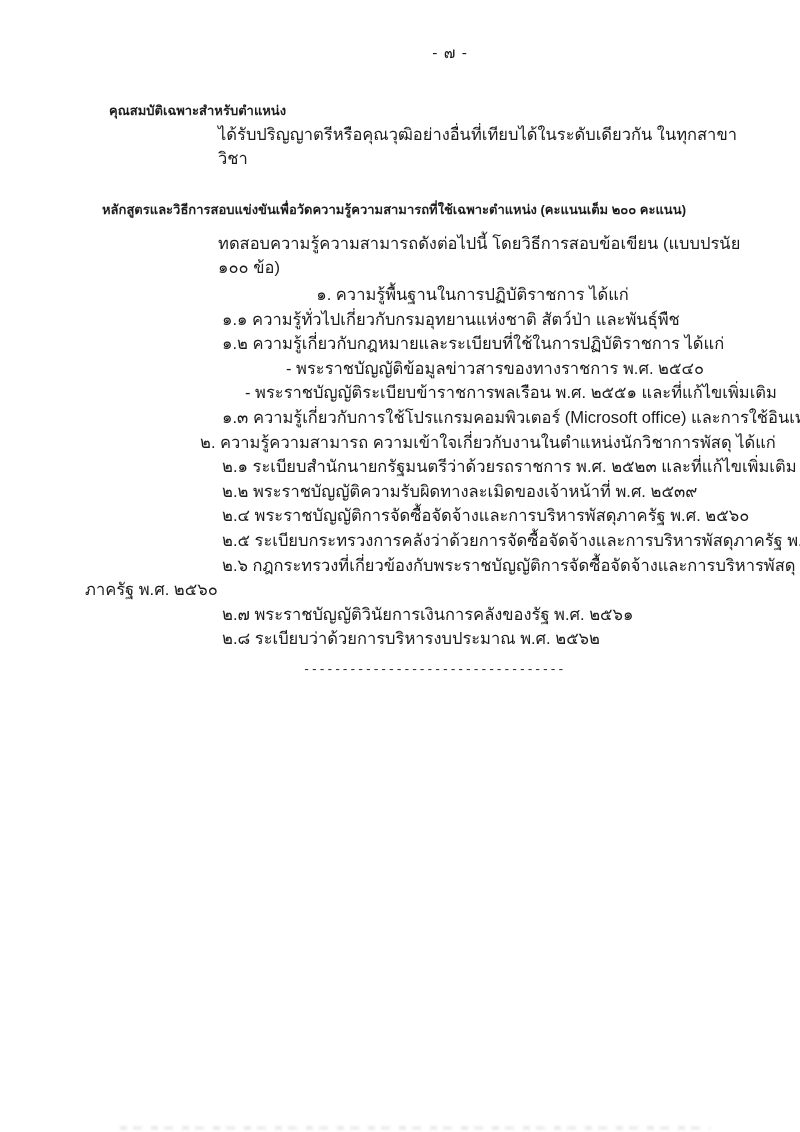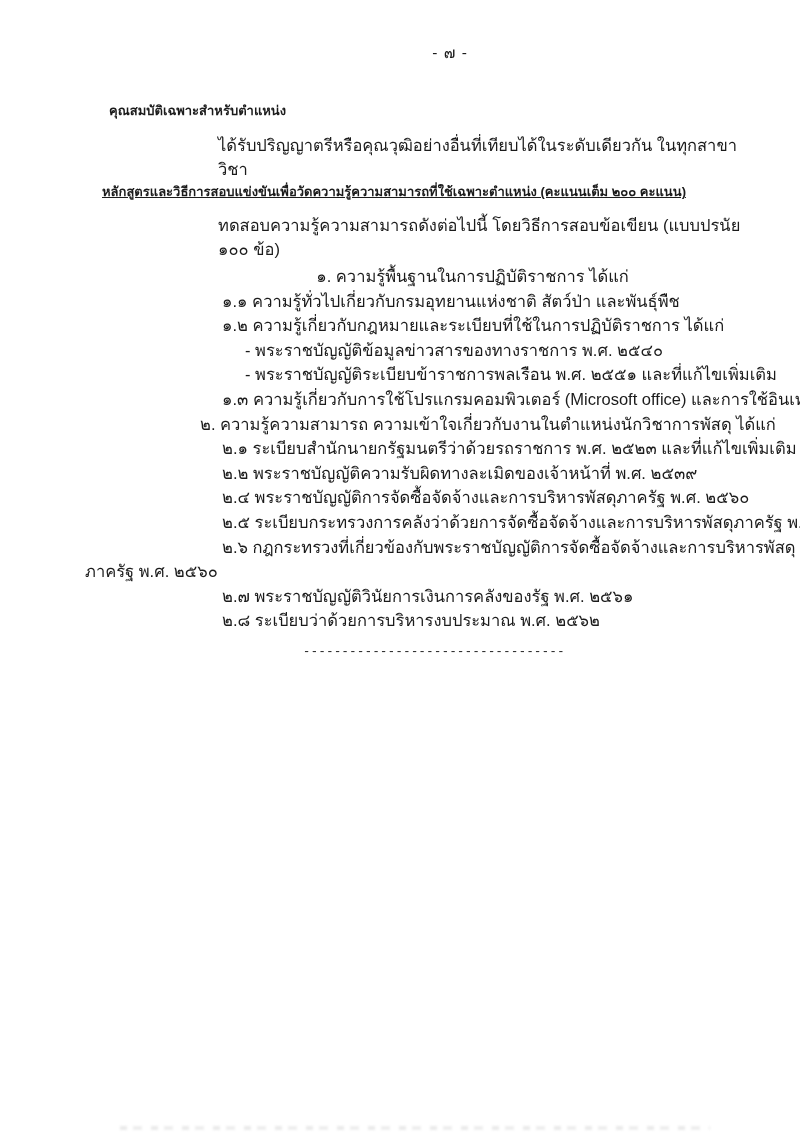--- a/index.html
+++ b/index.html
@@ -31,38 +31,37 @@
     font-size: 15.5px;
     letter-spacing: 1px;
     line-height: 18px;
   }
   .heading {
     font-weight: bold;
     font-size: 13px;
     line-height: 22px;
   }
   .heading-1 { margin-top: 38px; margin-left: 24px; }
-  .heading-2 { margin-left: 17px; text-decoration: underline; }
+  .heading-2 { margin-top: 29px; margin-left: 17px; }
   .body-line, .intro-line {
     margin-left: 133px;
     line-height: 24px;
-    margin-top: 11px;
   }
   .intro-line { margin-top: 10px; }
   .list {
     margin-top: 3px;
   }
   .line {
     line-height: 24.6px;
     white-space: nowrap;
   }
   .lvl-0 { padding-left: 0; }
   .lvl-1 { padding-left: 115px; text-align: center; }
   .lvl-2 { padding-left: 137px; }
-  .lvl-3 { padding-left: 160px; }
+  .lvl-3 { padding-left: 160px; text-align: center; }
   .divider {
     margin-top: 12px;
     text-align: center;
     padding-left: 38px;   
     font-family: "Liberation Mono", "DejaVu Sans Mono", monospace;
     font-size: 12px;
     letter-spacing: 0.5px;
     color: #222222;
     line-height: 14px;
   }

